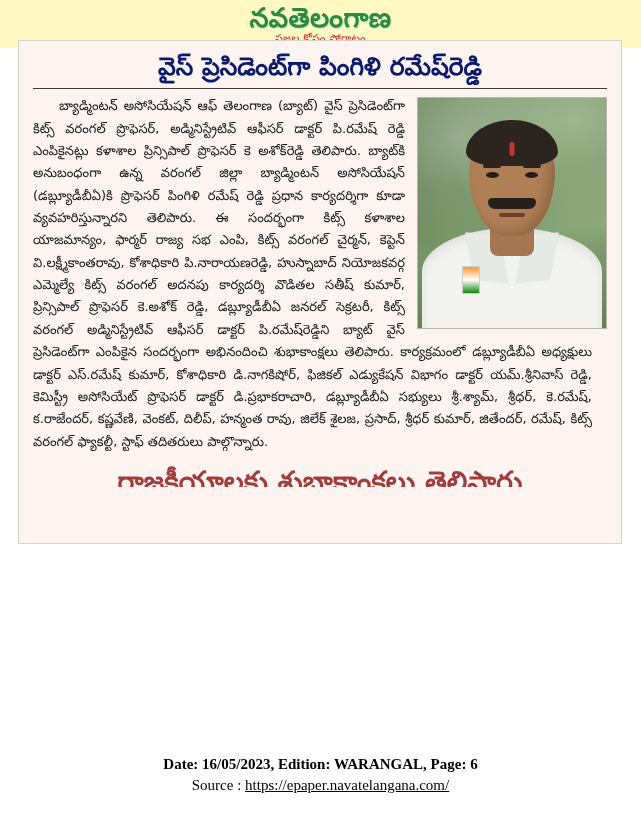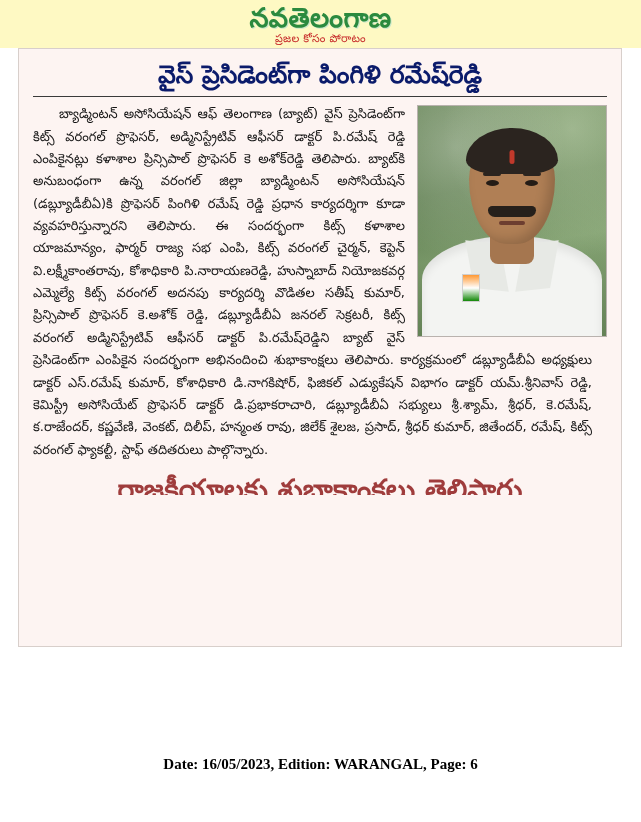--- a/index.html
+++ b/index.html
@@ -53,23 +53,23 @@
     font-size: 11px;
     color: #c62828;
     margin-top: 2px;
     letter-spacing: 0.3px;
   }
 
   
   .clipping {
     position: absolute;
     left: 18px;
-    top: 48px;
+    top: 40px;
     width: 604px;
-    height: 599px;
+    height: 504px;
     background: #fdf4f2;
     border: 1px solid #d8cfcb;
     box-sizing: border-box;
     overflow: hidden;
   }
   .clip-inner {
     position: absolute;
     left: 14px;
     top: 6px;
     right: 14px;
@@ -327,15 +327,18 @@
       <div class="body-text">
         <p><span class="indent"></span><span>బ్యాడ్మింటన్ అసోసియేషన్ ఆఫ్ తెలంగాణ (బ్యాట్) వైస్ ప్రెసిడెంట్‌గా కిట్స్ వరంగల్ ప్రొఫెసర్, అడ్మినిస్ట్రేటివ్ ఆఫీసర్ డాక్టర్ పి.రమేష్ రెడ్డి ఎంపికైనట్లు కళాశాల ప్రిన్సిపాల్ ప్రొఫెసర్ కె అశోక్‌రెడ్డి తెలిపారు. బ్యాట్‌కి అనుబంధంగా ఉన్న వరంగల్ జిల్లా బ్యాడ్మింటన్ అసోసియేషన్ (డబ్ల్యూడీబీఏ)కి ప్రొఫెసర్ పింగిళి రమేష్ రెడ్డి ప్రధాన కార్యదర్శిగా కూడా వ్యవహరిస్తున్నారని తెలిపారు. ఈ సందర్భంగా కిట్స్ కళాశాల యాజమాన్యం, ఫార్మర్ రాజ్య సభ ఎంపి, కిట్స్ వరంగల్ చైర్మన్, కెప్టెన్ వి.లక్ష్మీకాంతరావు, కోశాధికారి పి.నారాయణరెడ్డి, హుస్నాబాద్ నియోజకవర్గ ఎమ్మెల్యే కిట్స్ వరంగల్ అదనపు కార్యదర్శి వొడితల సతీష్ కుమార్, ప్రిన్సిపాల్ ప్రొఫెసర్ కె.అశోక్ రెడ్డి, డబ్ల్యూడీబీఏ జనరల్ సెక్రటరీ, కిట్స్ వరంగల్ అడ్మినిస్ట్రేటివ్ ఆఫీసర్ డాక్టర్ పి.రమేష్‌రెడ్డిని బ్యాట్ వైస్ ప్రెసిడెంట్‌గా ఎంపికైన సందర్భంగా అభినందించి శుభాకాంక్షలు తెలిపారు. కార్యక్రమంలో డబ్ల్యూడీబీఏ అధ్యక్షులు డాక్టర్ ఎస్.రమేష్ కుమార్, కోశాధికారి డి.నాగకిషోర్, ఫిజికల్ ఎడ్యుకేషన్ విభాగం డాక్టర్ యమ్.శ్రీనివాస్ రెడ్డి, కెమిస్ట్రీ అసోసియేట్ ప్రొఫెసర్ డాక్టర్ డి.ప్రభాకరాచారి, డబ్ల్యూడీబీఏ సభ్యులు శ్రీ.శ్యామ్, శ్రీధర్, కె.రమేష్, క.రాజేందర్, కష్ణవేణి, వెంకట్, దిలీప్, హన్మంత రావు, జిలేక్ శైలజ, ప్రసాద్, శ్రీధర్ కుమార్, జితేందర్, రమేష్, కిట్స్ వరంగల్ ఫ్యాకల్టీ, స్టాఫ్ తదితరులు పాల్గొన్నారు.</span></p>
       </div>
 
       <div class="next-headline">రాజకీయాలకు శుభాకాంక్షలు తెలిపారు</div>
     </div>
   </div>
 
   <div class="footer">
     <div class="line1">Date: 16/05/2023, Edition: WARANGAL, Page: 6</div>
+    <div class="line2">
+      <span>Source : </span><a href="#">https://epaper.navatelangana.com/</a>
+    </div>
   </div>
 
 </div>
 
 </body></html>

